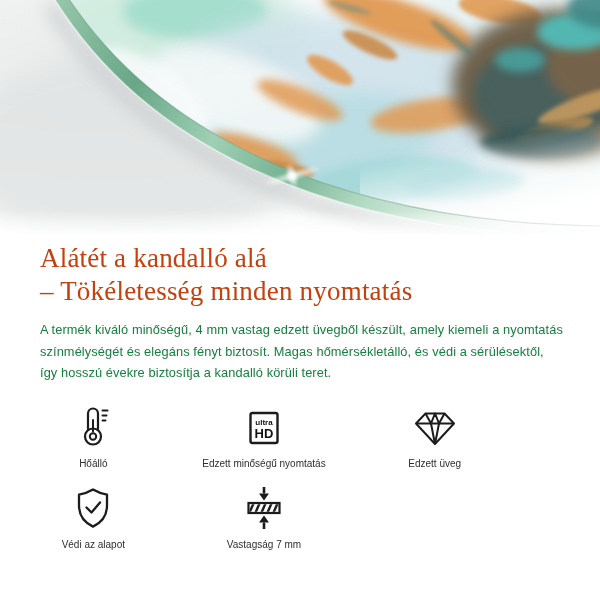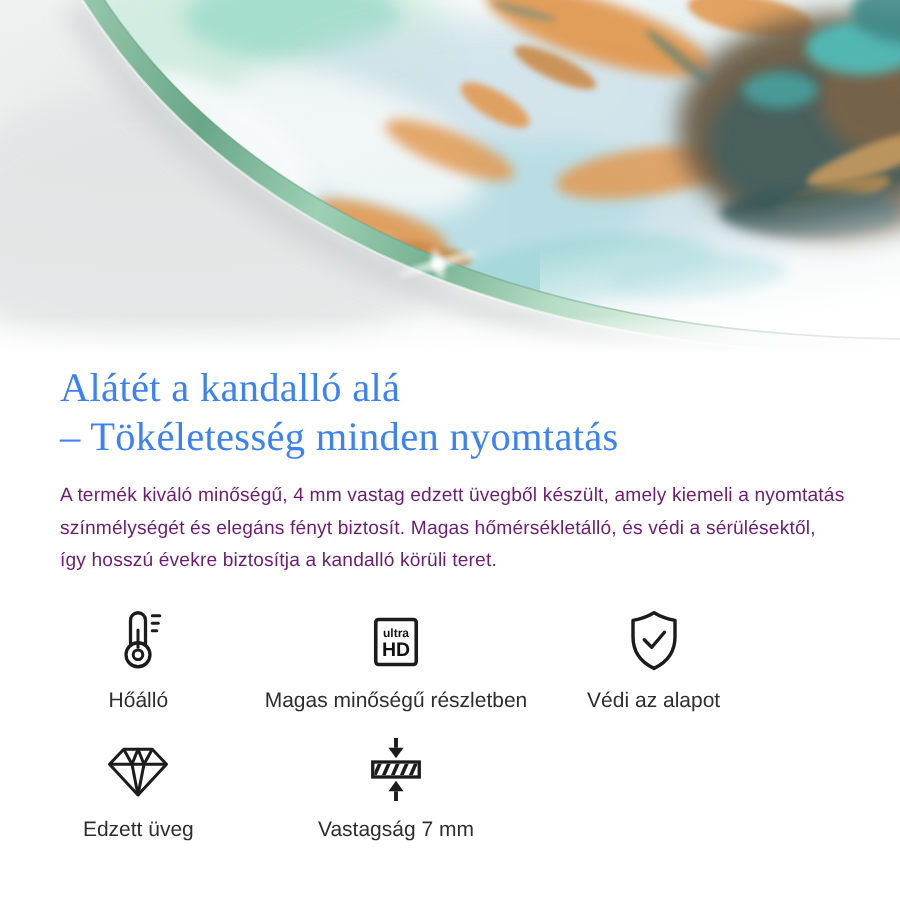--- a/index.html
+++ b/index.html
@@ -4,35 +4,35 @@
 <style>
   html,body{margin:0;padding:0;}
   body{
     width:600px;height:600px;background:#ffffff;overflow:hidden;
     font-family:"Liberation Sans","DejaVu Sans",sans-serif;color:#222;
   }
   .page{width:600px;height:600px;position:relative;background:#fff;}
   .hero{width:600px;height:240px;display:block;}
   .title{
     font-family:"Liberation Serif","DejaVu Serif",serif;
-    font-weight:400;font-size:27px;line-height:33px;color:#3b82f6;
+    font-weight:400;font-size:27px;line-height:33px;color:#c2410c;
     margin:2px 40px 0 40px;letter-spacing:0.2px;
   }
   .desc{
     margin:11px 38px 0 40px;width:524px;
-    font-size:12.8px;line-height:21.5px;color:#701a75;letter-spacing:0.1px;
+    font-size:12.8px;line-height:21.5px;color:#15803d;letter-spacing:0.1px;
   }
   .features{
     margin:19px 0 0 8px;width:512px;
     display:grid;grid-template-columns:repeat(3,1fr);row-gap:15px;
   }
   .feature{display:flex;flex-direction:column;align-items:center;text-align:right;}
   .icon{width:48px;height:48px;display:block;}
   .icon svg{display:block;}
-  .feature-label{margin-top:7px;font-size:14px;color:#2e2e2e;white-space:nowrap;}
+  .feature-label{margin-top:7px;font-size:10px;color:#2e2e2e;white-space:nowrap;}
 </style>
 </head>
 <body>
 
 <div class="page">
 
   <svg class="hero" viewBox="0 0 600 240" width="600" height="240" aria-hidden="true">
     <defs>
       <radialGradient id="bgGray" cx="0.18" cy="0.25" r="0.95">
         <stop offset="0" stop-color="#e9ebeb"></stop>
@@ -159,44 +159,44 @@
     </div>
 
     <div class="feature">
       <span class="icon">
         <svg viewBox="0 0 48 48" width="48" height="48">
           <rect x="10.5" y="10" width="27" height="30" rx="2" fill="none" stroke="#1c1c1c" stroke-width="2.4"></rect>
           <text x="24" y="21.5" text-anchor="middle" font-family="Liberation Sans, sans-serif" font-size="8" font-weight="700" fill="#111111">ultra</text>
           <text x="24" y="34.5" text-anchor="middle" font-family="Liberation Sans, sans-serif" font-size="13" font-weight="700" fill="#111111">HD</text>
         </svg>
       </span>
-      <span class="feature-label">Magas minőségű részletben</span>
-    </div>
-
-    <div class="feature">
-      <span class="icon">
-        <svg viewBox="0 0 48 48" width="48" height="48" fill="none" stroke="#1c1c1c" stroke-width="2.3" stroke-linejoin="round" stroke-linecap="round">
-          <path d="M24 5.5 C28.5 8.2 33 9.7 38 10.6 V21.5 C38 31.6 32.4 38.6 24 42.6 C15.6 38.6 10 31.6 10 21.5 V10.6 C15 9.7 19.5 8.2 24 5.5 Z"></path>
-          <path d="M17.5 23.5 L22.5 28.5 L31 18.5"></path>
-        </svg>
-      </span>
-      <span class="feature-label">Védi az alapot</span>
+      <span class="feature-label">Edzett minőségű nyomtatás</span>
     </div>
 
     <div class="feature">
       <span class="icon">
         <svg viewBox="0 0 48 48" width="48" height="48" fill="none" stroke="#1c1c1c" stroke-width="2" stroke-linejoin="round">
           <polygon points="5,20.5 14.5,10.5 33.5,10.5 43,20.5 24,41"></polygon>
           <line x1="5" y1="20.5" x2="43" y2="20.5"></line>
           <polyline points="14.5,10.5 20,20.5 24,10.5 28,20.5 33.5,10.5"></polyline>
           <line x1="20" y1="20.5" x2="24" y2="41"></line>
           <line x1="28" y1="20.5" x2="24" y2="41"></line>
         </svg>
       </span>
       <span class="feature-label">Edzett üveg</span>
+    </div>
+
+    <div class="feature">
+      <span class="icon">
+        <svg viewBox="0 0 48 48" width="48" height="48" fill="none" stroke="#1c1c1c" stroke-width="2.3" stroke-linejoin="round" stroke-linecap="round">
+          <path d="M24 5.5 C28.5 8.2 33 9.7 38 10.6 V21.5 C38 31.6 32.4 38.6 24 42.6 C15.6 38.6 10 31.6 10 21.5 V10.6 C15 9.7 19.5 8.2 24 5.5 Z"></path>
+          <path d="M17.5 23.5 L22.5 28.5 L31 18.5"></path>
+        </svg>
+      </span>
+      <span class="feature-label">Védi az alapot</span>
     </div>
 
 
     <div class="feature">
       <span class="icon">
         <svg viewBox="0 0 48 48" width="48" height="48">
           <defs>
               <clipPath id="barClip">
                 <rect x="9.6" y="20.2" width="28.8" height="7.6"></rect>
               </clipPath>

